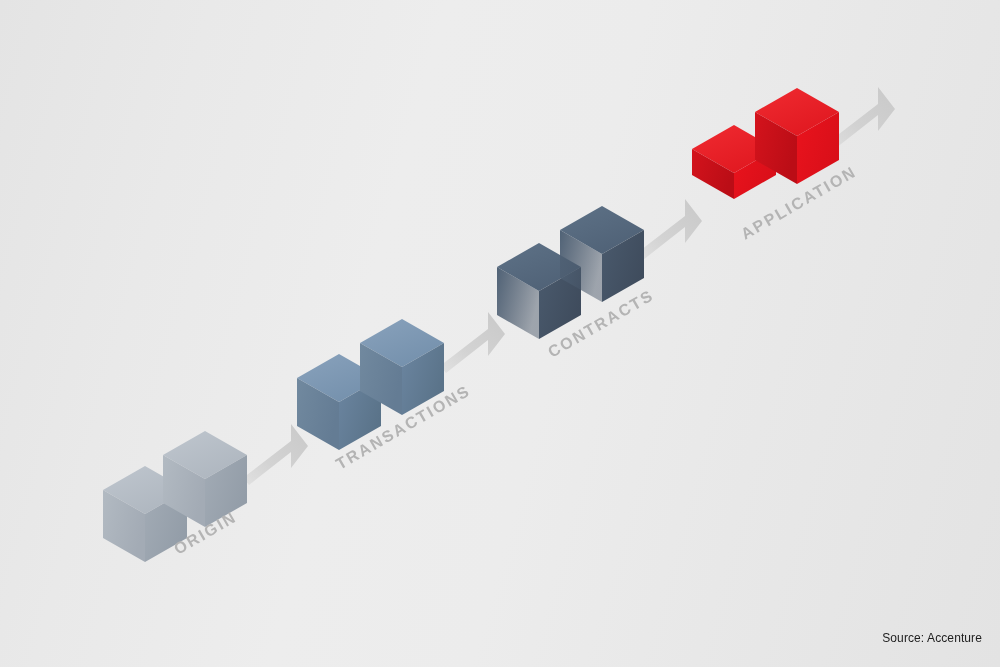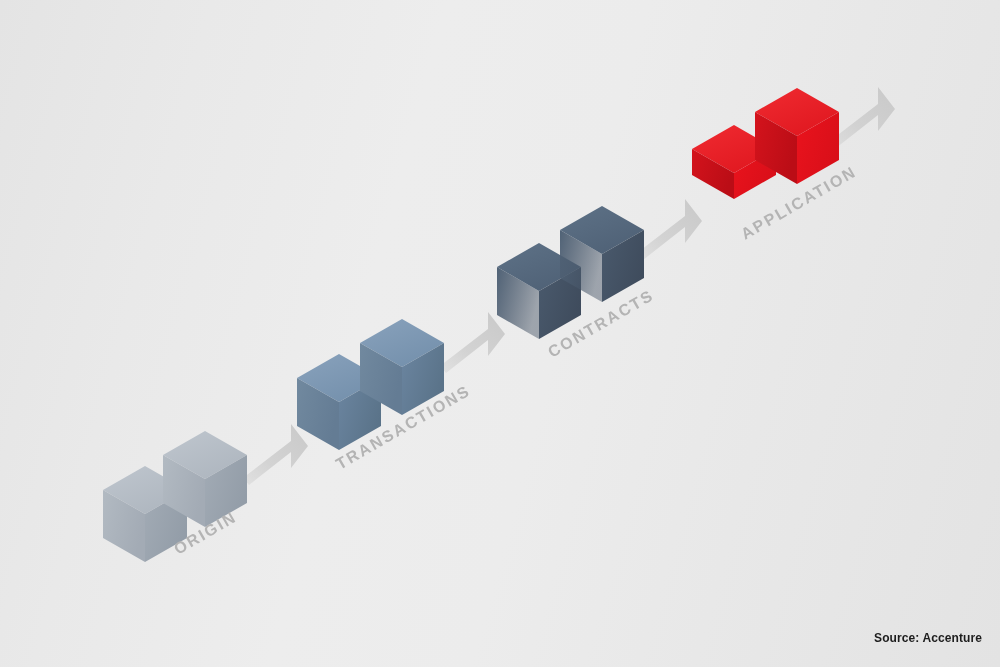--- a/index.html
+++ b/index.html
@@ -35,21 +35,21 @@
     font-weight: bold;
     fill: #b4b4b4;
     letter-spacing: 2.1px;
   }
   #source-note {
     position: absolute;
     right: 18px;
     bottom: 22px;
     font-family: "Liberation Sans", sans-serif;
     font-size: 12px;
-    font-weight: bold;
+    font-weight: normal;
     color: #1d1d1d;
     letter-spacing: 0.1px;
     white-space: nowrap;
   }
 </style>
 </head>
 <body>
 
 <div id="stage">
 

